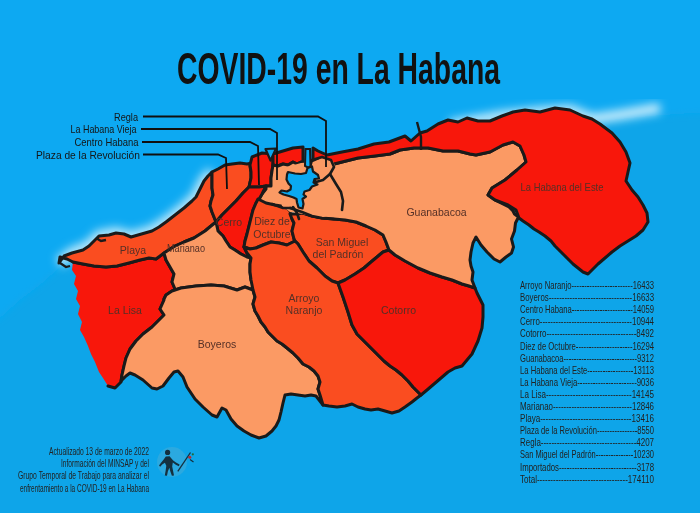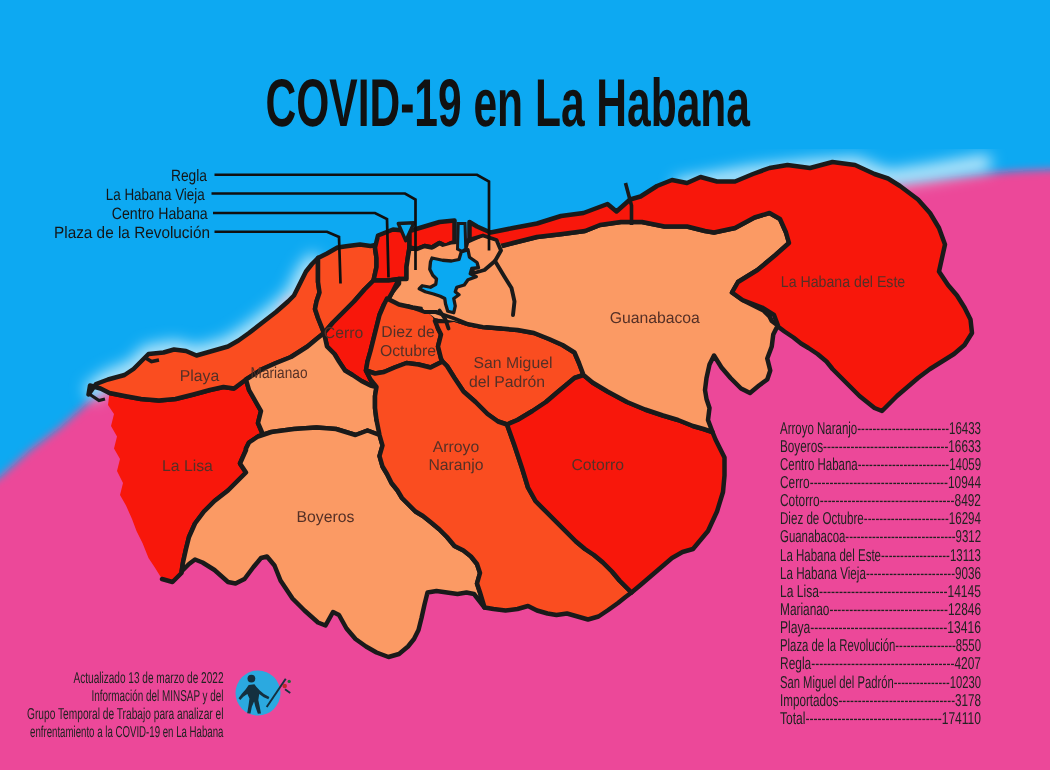--- a/index.html
+++ b/index.html
@@ -1,16 +1,16 @@
 <!DOCTYPE html>
 <html><head>
 <meta charset="utf-8">
 <style>
   html,body{margin:0;padding:0;}
-  .stage{position:relative;width:700px;height:513px;background:#ec4899;overflow:hidden;font-family:"Liberation Sans",sans-serif;}
+  .stage{position:relative;width:700px;height:513px;background:#0ea5e9;overflow:hidden;font-family:"Liberation Sans",sans-serif;}
   svg{position:absolute;left:0;top:0;}
   text{font-family:"Liberation Sans",sans-serif;}
 </style>
 </head>
 <body>
 <div class="stage">
 <svg width="700" height="513" viewBox="0 0 700 513">
   <defs>
     <filter id="soft" x="-20%" y="-20%" width="140%" height="140%">
           <feGaussianBlur stdDeviation="3"></feGaussianBlur>

